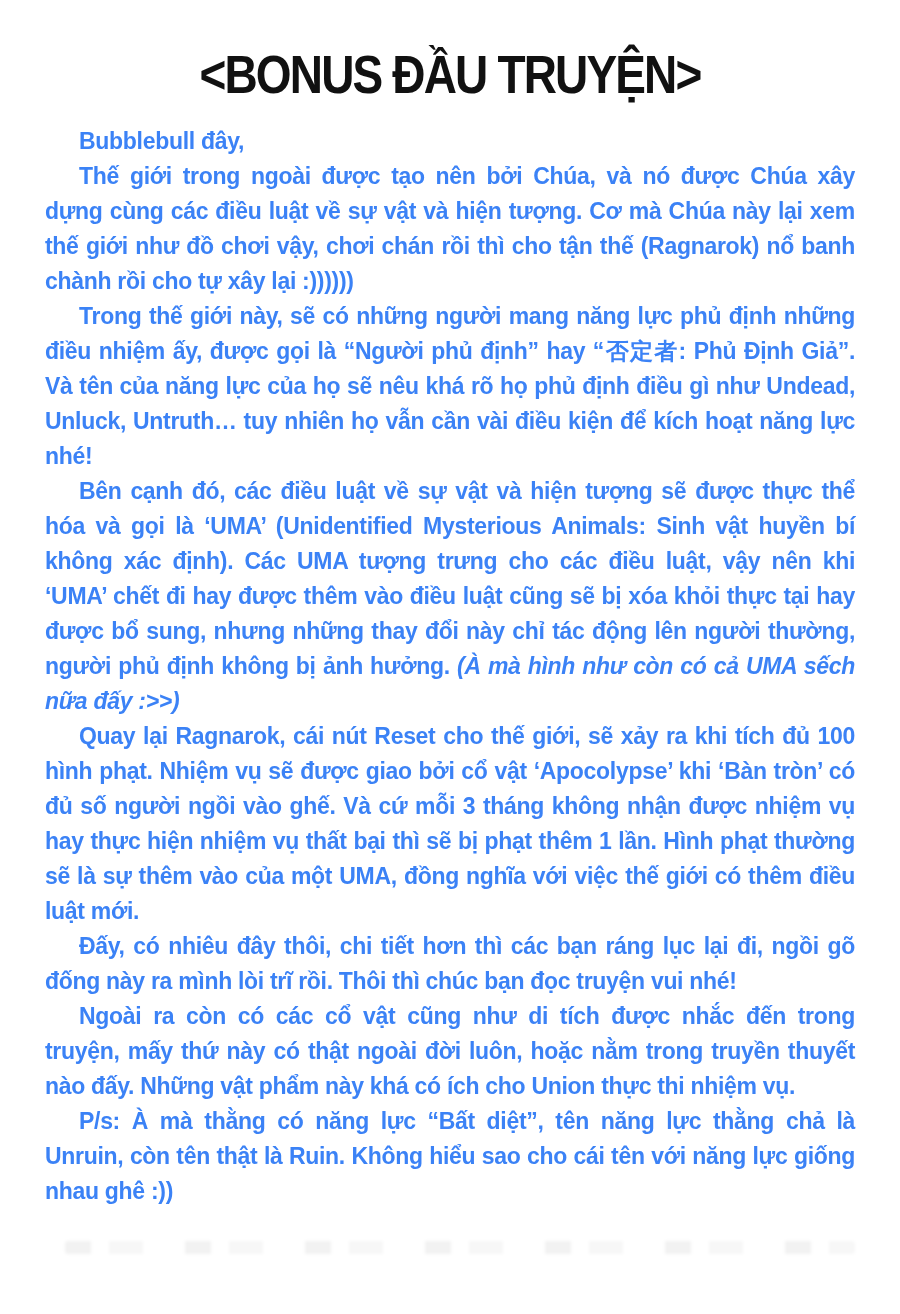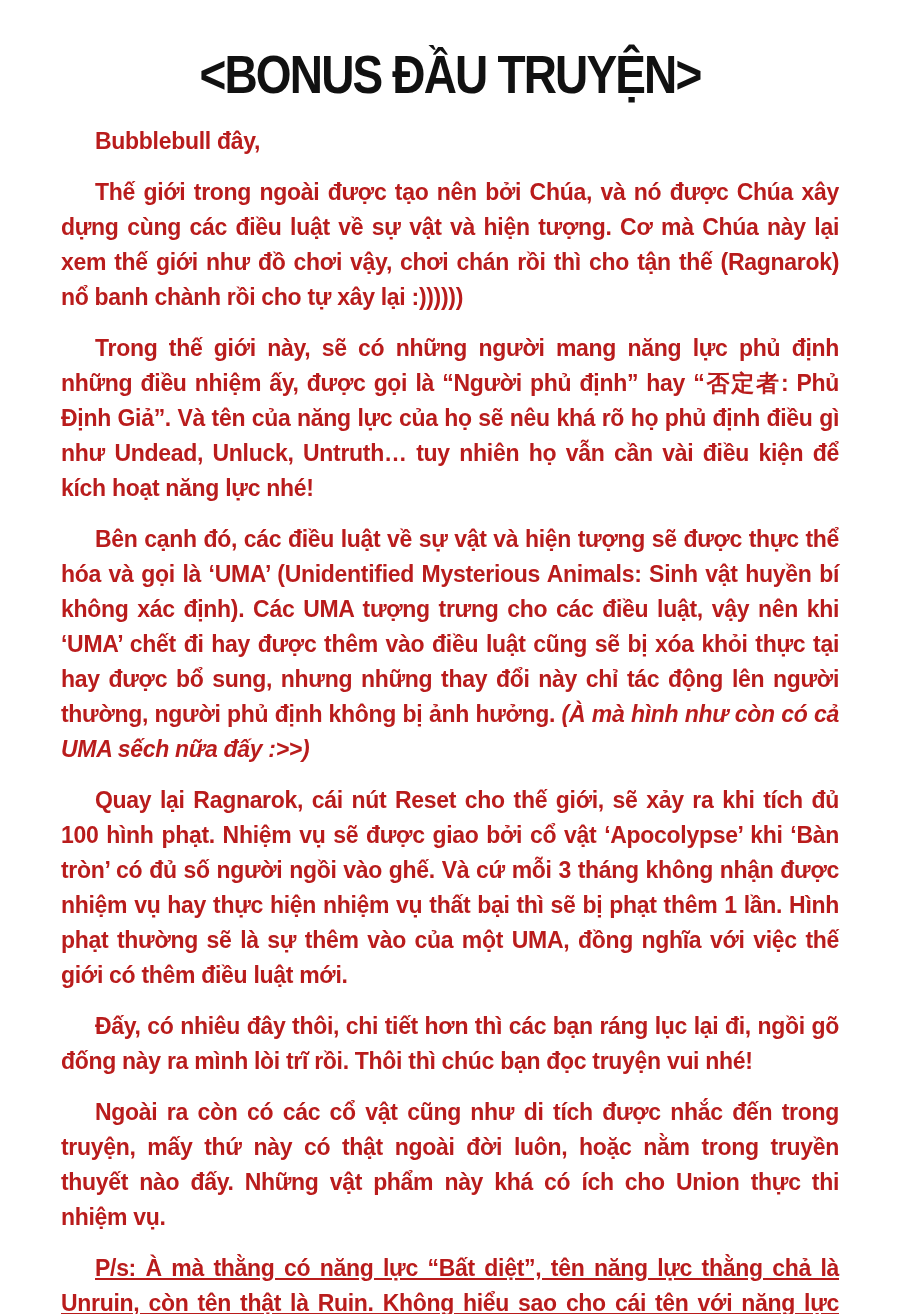--- a/index.html
+++ b/index.html
@@ -28,42 +28,41 @@
     font-size: 50px;
     line-height: 56px;
     font-weight: bold;
     letter-spacing: -2px;
     transform: scale(0.92, 1.08);
     transform-origin: center top;
     white-space: nowrap;
     color: #111111;
   }
   .body-text p {
-    margin: 16px;
+    margin: 0;
     font-size: 23px;
     line-height: 35px;
     font-weight: bold;
     letter-spacing: -0.3px;
     text-align: justify;
     text-indent: 34px;
-    color: #b91c1c;
+    color: #3b82f6;
   }
   .body-text p .italic-seg {
     font-style: italic;
   }
   .postscript {
     margin: 7px 0 0 0;
     font-size: 19.5px;
     line-height: 30px;
     font-weight: bold;
     letter-spacing: -0.2px;
     text-align: justify;
     text-indent: 34px;
     color: #141414;
-    text-decoration: underline;
   }
   .faded-remnant {
     margin-top: 32px;
     height: 13px;
     width: 790px;
     margin-left: 20px;
     background:
       repeating-linear-gradient(90deg,
         rgba(0,0,0,0.05) 0px, rgba(0,0,0,0.05) 26px,
         rgba(0,0,0,0.00) 26px, rgba(0,0,0,0.00) 44px,

